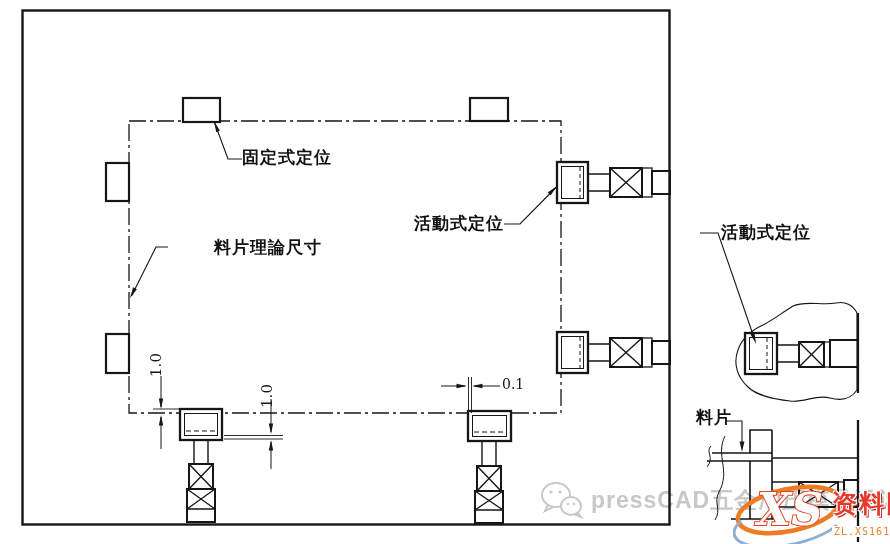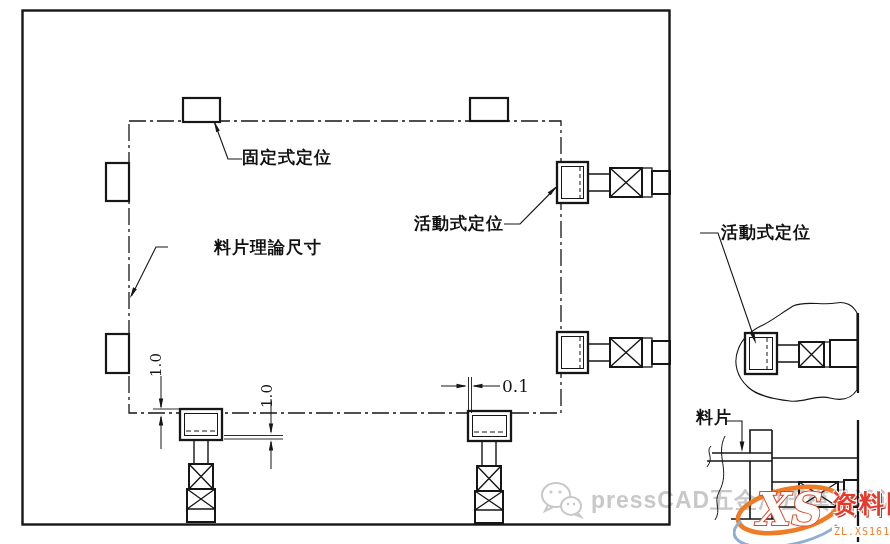--- a/index.html
+++ b/index.html
@@ -206,21 +206,21 @@
   </svg>
 
   <div class="label" style="left:242px;top:146px;">固定式定位</div>
   <div class="label" style="left:170px;top:236px;margin-left:44px;">料片理論尺寸</div>
   <div class="label" style="left:414px;top:212px;">活動式定位</div>
   <div class="label" style="left:721px;top:221px;">活動式定位</div>
   <div class="label" style="left:688px;top:406px;margin-left:8px;">料片</div>
 
   <div class="dimtext dim-v" style="left:144px;top:356px;">1.0</div>
   <div class="dimtext dim-v" style="left:255px;top:387px;">1.0</div>
-  <div class="dimtext" style="left:502px;top:376px;font-size:17px;">0.1</div>
+  <div class="dimtext" style="left:502px;top:376px;font-size:14px;">0.1</div>
 
   <div id="logo">
     <svg width="160" height="75" viewBox="0 0 160 75">
       <ellipse cx="56" cy="41" rx="52" ry="21" transform="rotate(-12 56 41)" fill="none" stroke="#ef7b24" stroke-width="4.5"></ellipse>
       <path d="M 8,52 A 52,20 -12 0 0 104,56" fill="none" stroke="#8fafd2" stroke-width="3"></path>
       <text x="24" y="56" font-family="DejaVu Serif, serif" font-style="italic" font-weight="bold" font-size="44" fill="#ffffff" stroke="#e04427" stroke-width="2" paint-order="stroke">XS</text>
     </svg>
     <span class="sitename">资料网</span>
     <span class="siteurl">ZL.XS1616.COM</span>
   </div>

